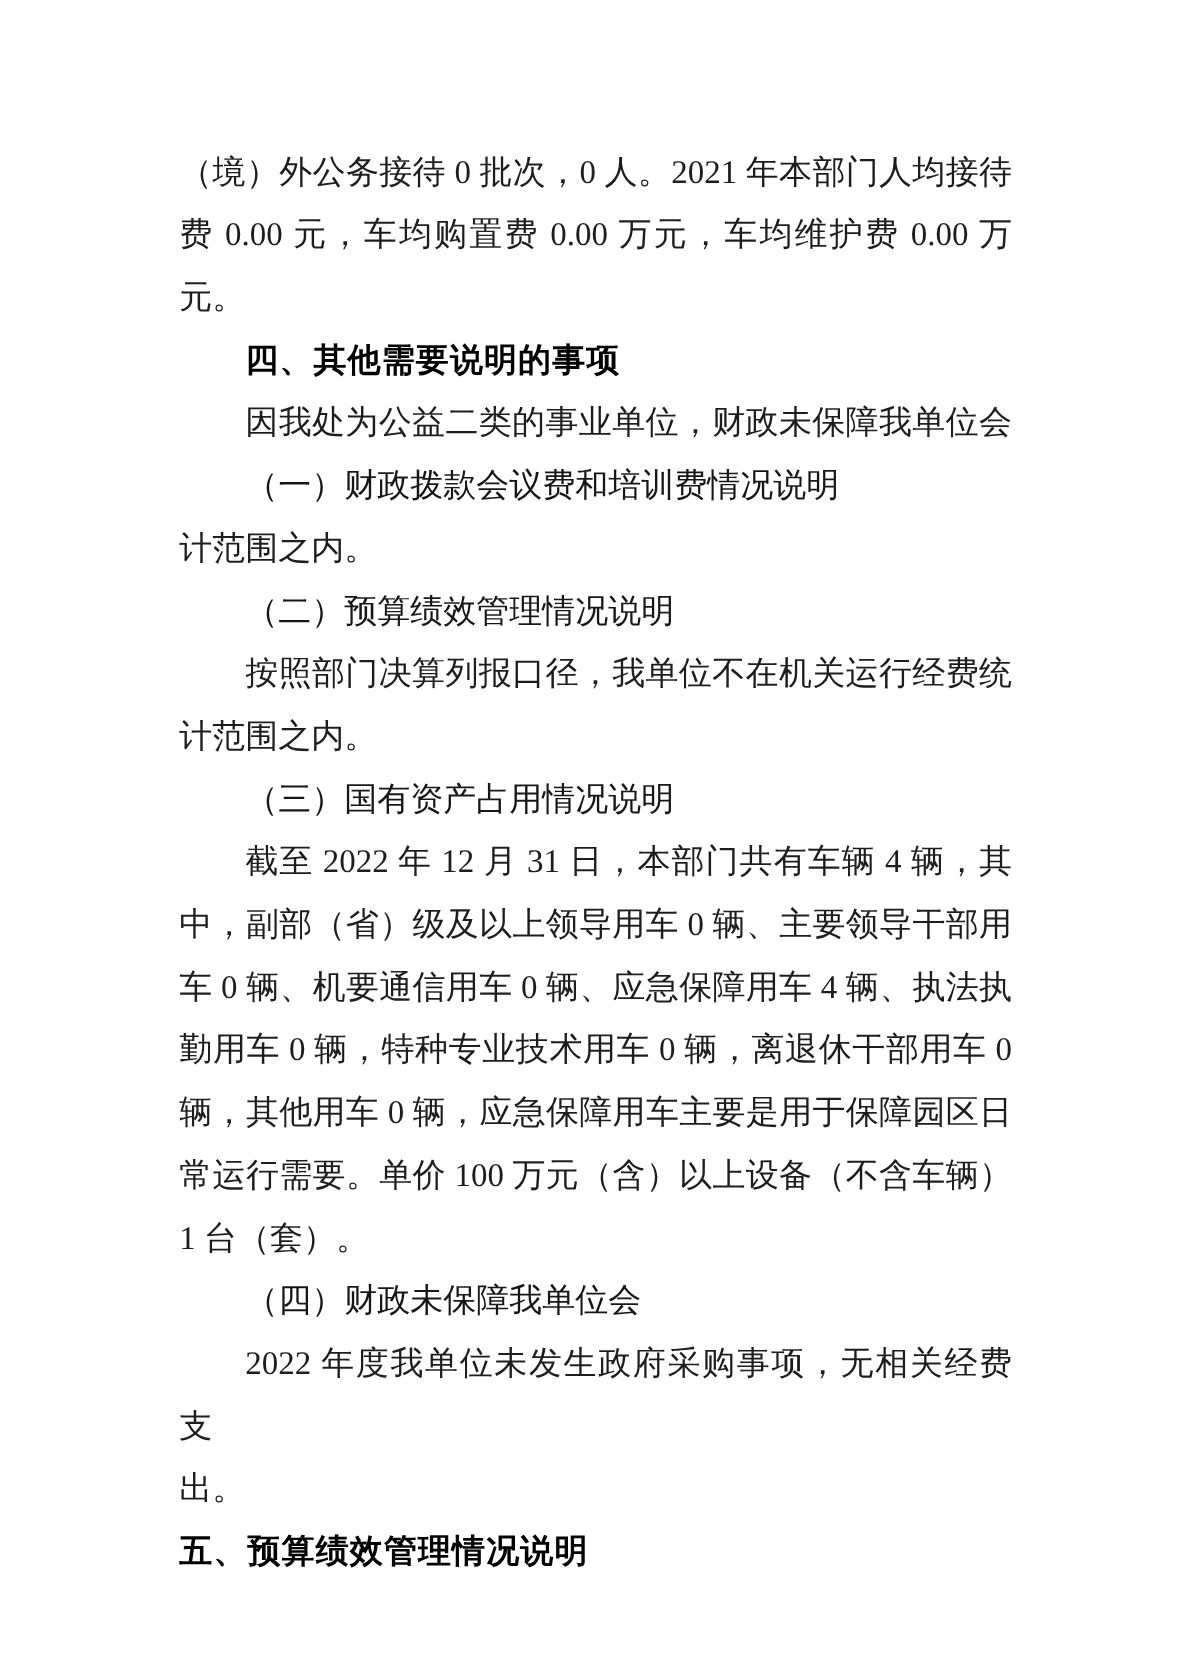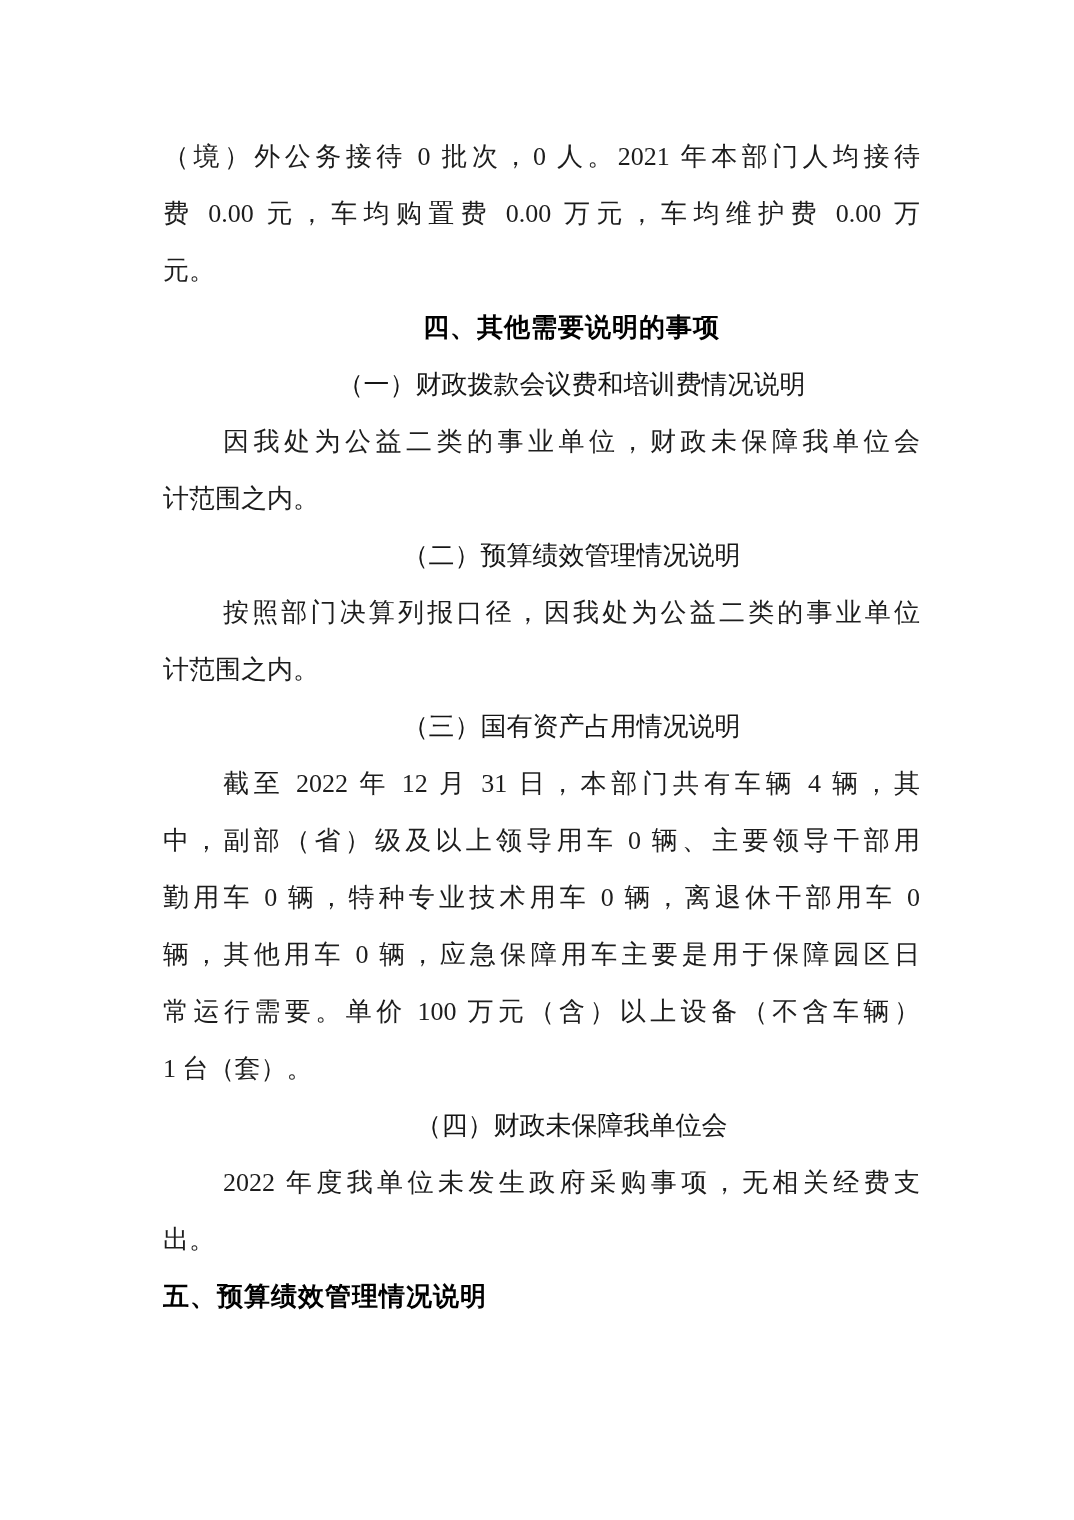--- a/index.html
+++ b/index.html
@@ -15,65 +15,65 @@
   }
   .doc-page {
     position: absolute;
     left: 163px;
     top: 128px;
     width: 757px;
   }
   .ln {
     min-height: 57px;
     line-height: 57px;
-    font-size: 26px;
+    font-size: 30px;
     white-space: normal;
   }
   .body {
     font-family: "Liberation Serif", "DejaVu Serif", serif;
     font-weight: 400;
     color: #1d1d1d;
   }
   .subheading {
     font-family: "Liberation Serif", "DejaVu Serif", serif;
     font-weight: 400;
     color: #161616;
   }
   .heading {
     font-family: "Liberation Sans", "DejaVu Sans", sans-serif;
     font-weight: 700;
     color: #000000;
     letter-spacing: 1px;
   }
   .indent {
     text-indent: 60px;
-    text-align: center;
   }
   .justify {
     text-align: justify;
     text-align-last: justify;
   }
 </style>
 </head>
 <body>
 
 <main class="doc-page">
   <div class="ln body justify">（境）外公务接待 0 批次，0 人。2021 年本部门人均接待</div>
   <div class="ln body justify">费 0.00 元，车均购置费 0.00 万元，车均维护费 0.00 万</div>
   <div class="ln body">元。</div>
   <div class="ln heading indent">四、其他需要说明的事项</div>
+  <div class="ln body indent justify">因我处为公益二类的事业单位，财政未保障我单位会</div>
   <div class="ln subheading indent">（一）财政拨款会议费和培训费情况说明</div>
-  <div class="ln body indent justify">因我处为公益二类的事业单位，财政未保障我单位会</div>
   <div class="ln body">计范围之内。</div>
   <div class="ln subheading indent">（二）预算绩效管理情况说明</div>
-  <div class="ln body indent justify">按照部门决算列报口径，因我处为公益二类的事业单位</div>
+  <div class="ln body indent justify">按照部门决算列报口径，我单位不在机关运行经费统</div>
   <div class="ln body">计范围之内。</div>
   <div class="ln subheading indent">（三）国有资产占用情况说明</div>
   <div class="ln body indent justify">截至 2022 年 12 月 31 日，本部门共有车辆 4 辆，其</div>
   <div class="ln body justify">中，副部（省）级及以上领导用车 0 辆、主要领导干部用</div>
+  <div class="ln body justify">车 0 辆、机要通信用车 0 辆、应急保障用车 4 辆、执法执</div>
   <div class="ln body justify">勤用车 0 辆，特种专业技术用车 0 辆，离退休干部用车 0</div>
   <div class="ln body justify">辆，其他用车 0 辆，应急保障用车主要是用于保障园区日</div>
   <div class="ln body justify">常运行需要。单价 100 万元（含）以上设备（不含车辆）</div>
   <div class="ln body">1 台（套）。</div>
   <div class="ln subheading indent">（四）财政未保障我单位会</div>
   <div class="ln body indent justify">2022 年度我单位未发生政府采购事项，无相关经费支</div>
   <div class="ln body">出。</div>
   <div class="ln heading">五、预算绩效管理情况说明</div>
 </main>
 

